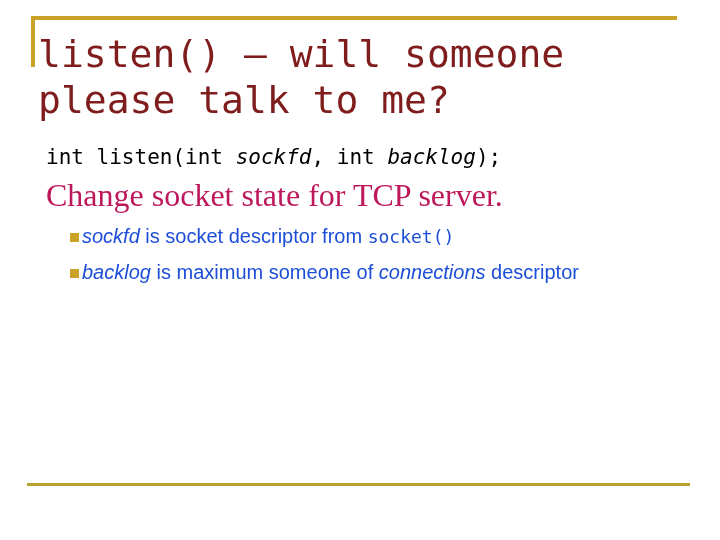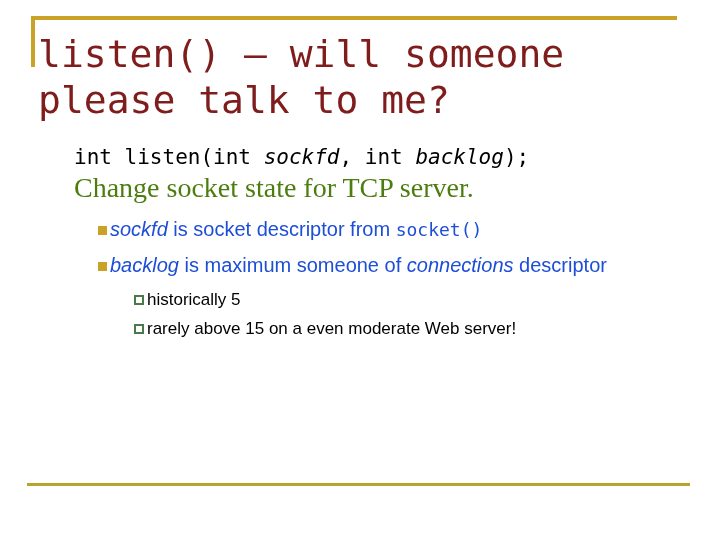--- a/index.html
+++ b/index.html
@@ -58,44 +58,44 @@
     font-family: "DejaVu Sans Mono", "Liberation Mono", monospace;
     font-size: 38px;
     line-height: 46px;
     letter-spacing: 0px;
     white-space: pre-wrap;
   }
 
   
   .body-block {
     position: absolute;
-    left: 52px;
+    left: 24px;
     top: 143px;
     width: 660px;
   }
 
   .signature-line {
     color: #000000;
     font-family: "DejaVu Sans Mono", "Liberation Mono", monospace;
     font-size: 21px;
     line-height: 28px;
     padding-left: 22px;
     white-space: pre;
   }
   .signature-line .ital {
     font-style: italic;
   }
 
   .summary-line {
-    color: #4d7c0f;
+    color: #be185d;
     font-family: "Liberation Serif", "DejaVu Serif", serif;
-    font-size: 28px;
+    font-size: 32px;
     line-height: 34px;
     padding-left: 22px;
-    margin-top: 0;
+    margin-top: 7px;
   }
 
   
   ul.level1 {
     list-style: none;
     margin: 12px 0 0 0;
     padding: 0;
   }
   ul.level1 > li {
     position: relative;
@@ -167,28 +167,18 @@
       <li>
         <span class="sq-solid"></span>
         <span class="ital">sockfd</span><span> is socket descriptor from </span><span class="mono">socket()</span>
       </li>
       <li>
         <span class="sq-solid"></span>
         <span class="ital">backlog</span><span> is maximum someone of </span><span class="ital">connections</span><span> descriptor</span>
       </li>
     </ul>
 
-    <ul class="level2">
-      <li>
-        <span class="sq-hollow"></span>
-        <span>historically 5</span>
-      </li>
-      <li>
-        <span class="sq-hollow"></span>
-        <span>rarely above 15 on a even moderate Web server!</span>
-      </li>
-    </ul>
 
   </div>
 
   <div class="frame-bottom-rule"></div>
 
 </div>
 
 </body></html>

